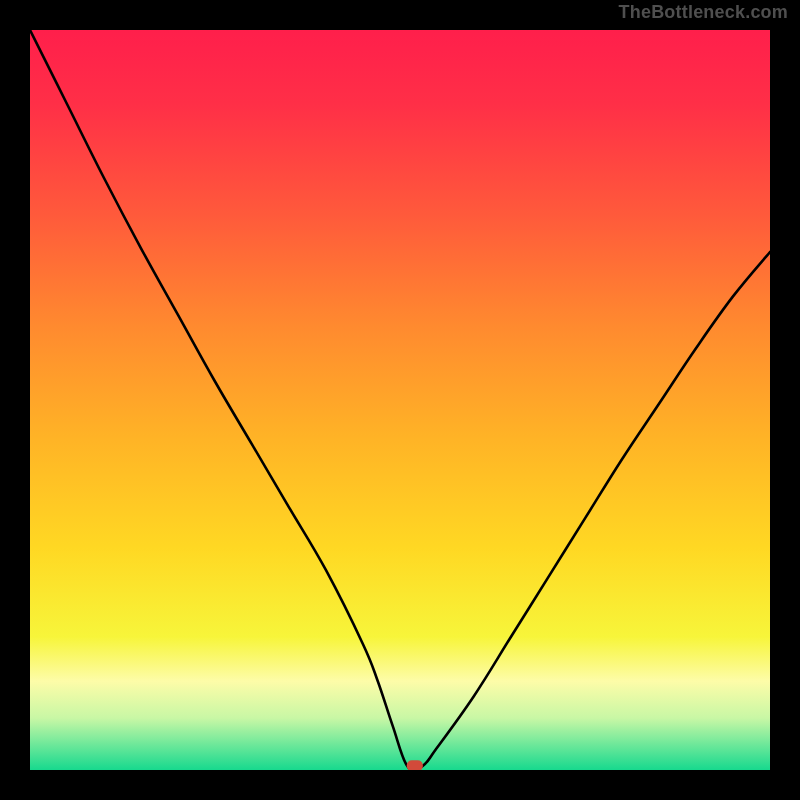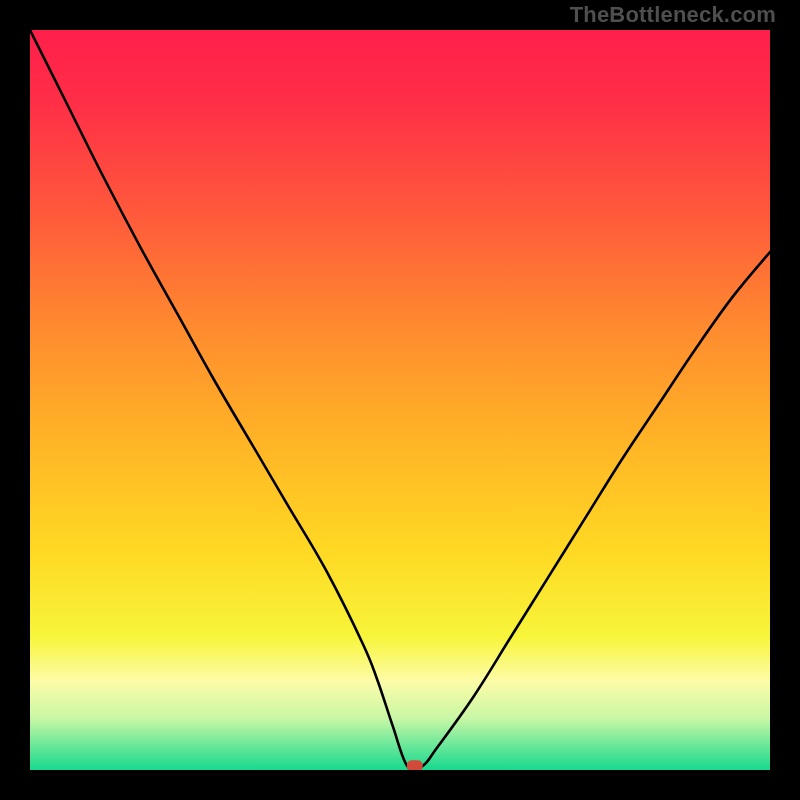--- a/index.html
+++ b/index.html
@@ -13,23 +13,23 @@
   }
   .frame {
     position: relative;
     width: 800px;
     height: 800px;
     background: #000;
   }
   .watermark {
     position: absolute;
     top: 2px;
-    right: 24px;
+    right: 12px;
     color: #4f4f4f;
-    font-size: 22px;
+    font-size: 18px;
     font-weight: 600;
     letter-spacing: 0.2px;
     user-select: none;
   }
   .plot {
     position: absolute;
     left: 30px;
     top: 30px;
     width: 740px;
     height: 740px;

